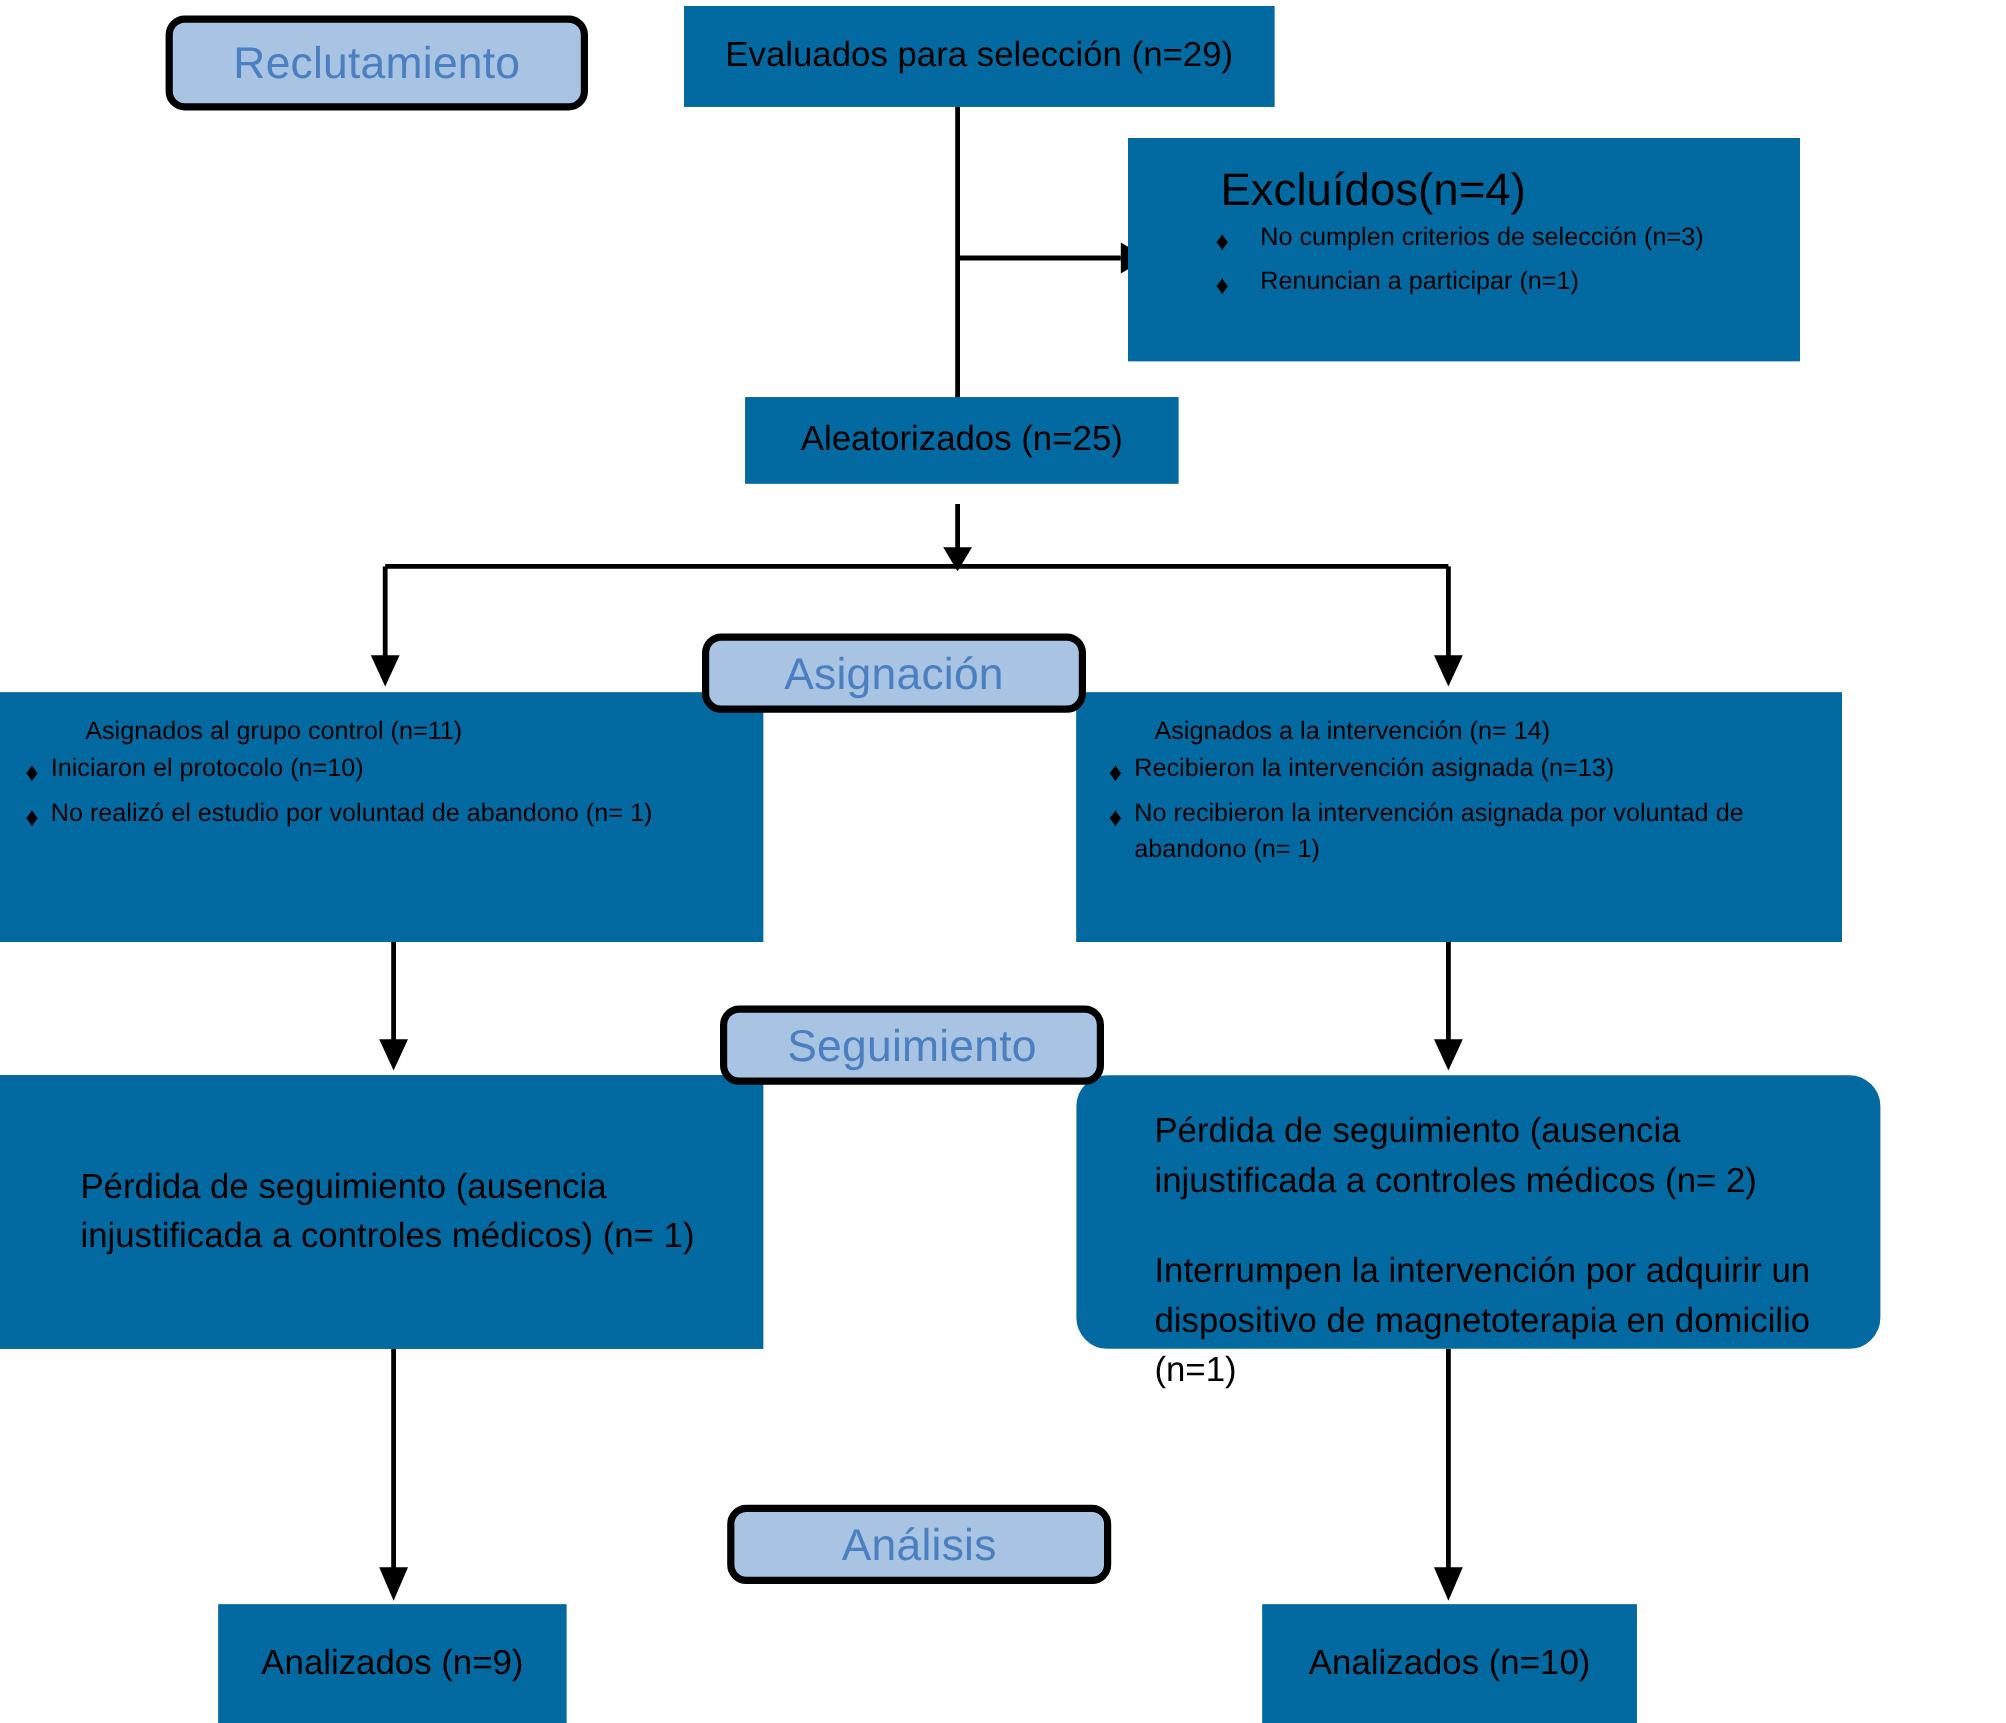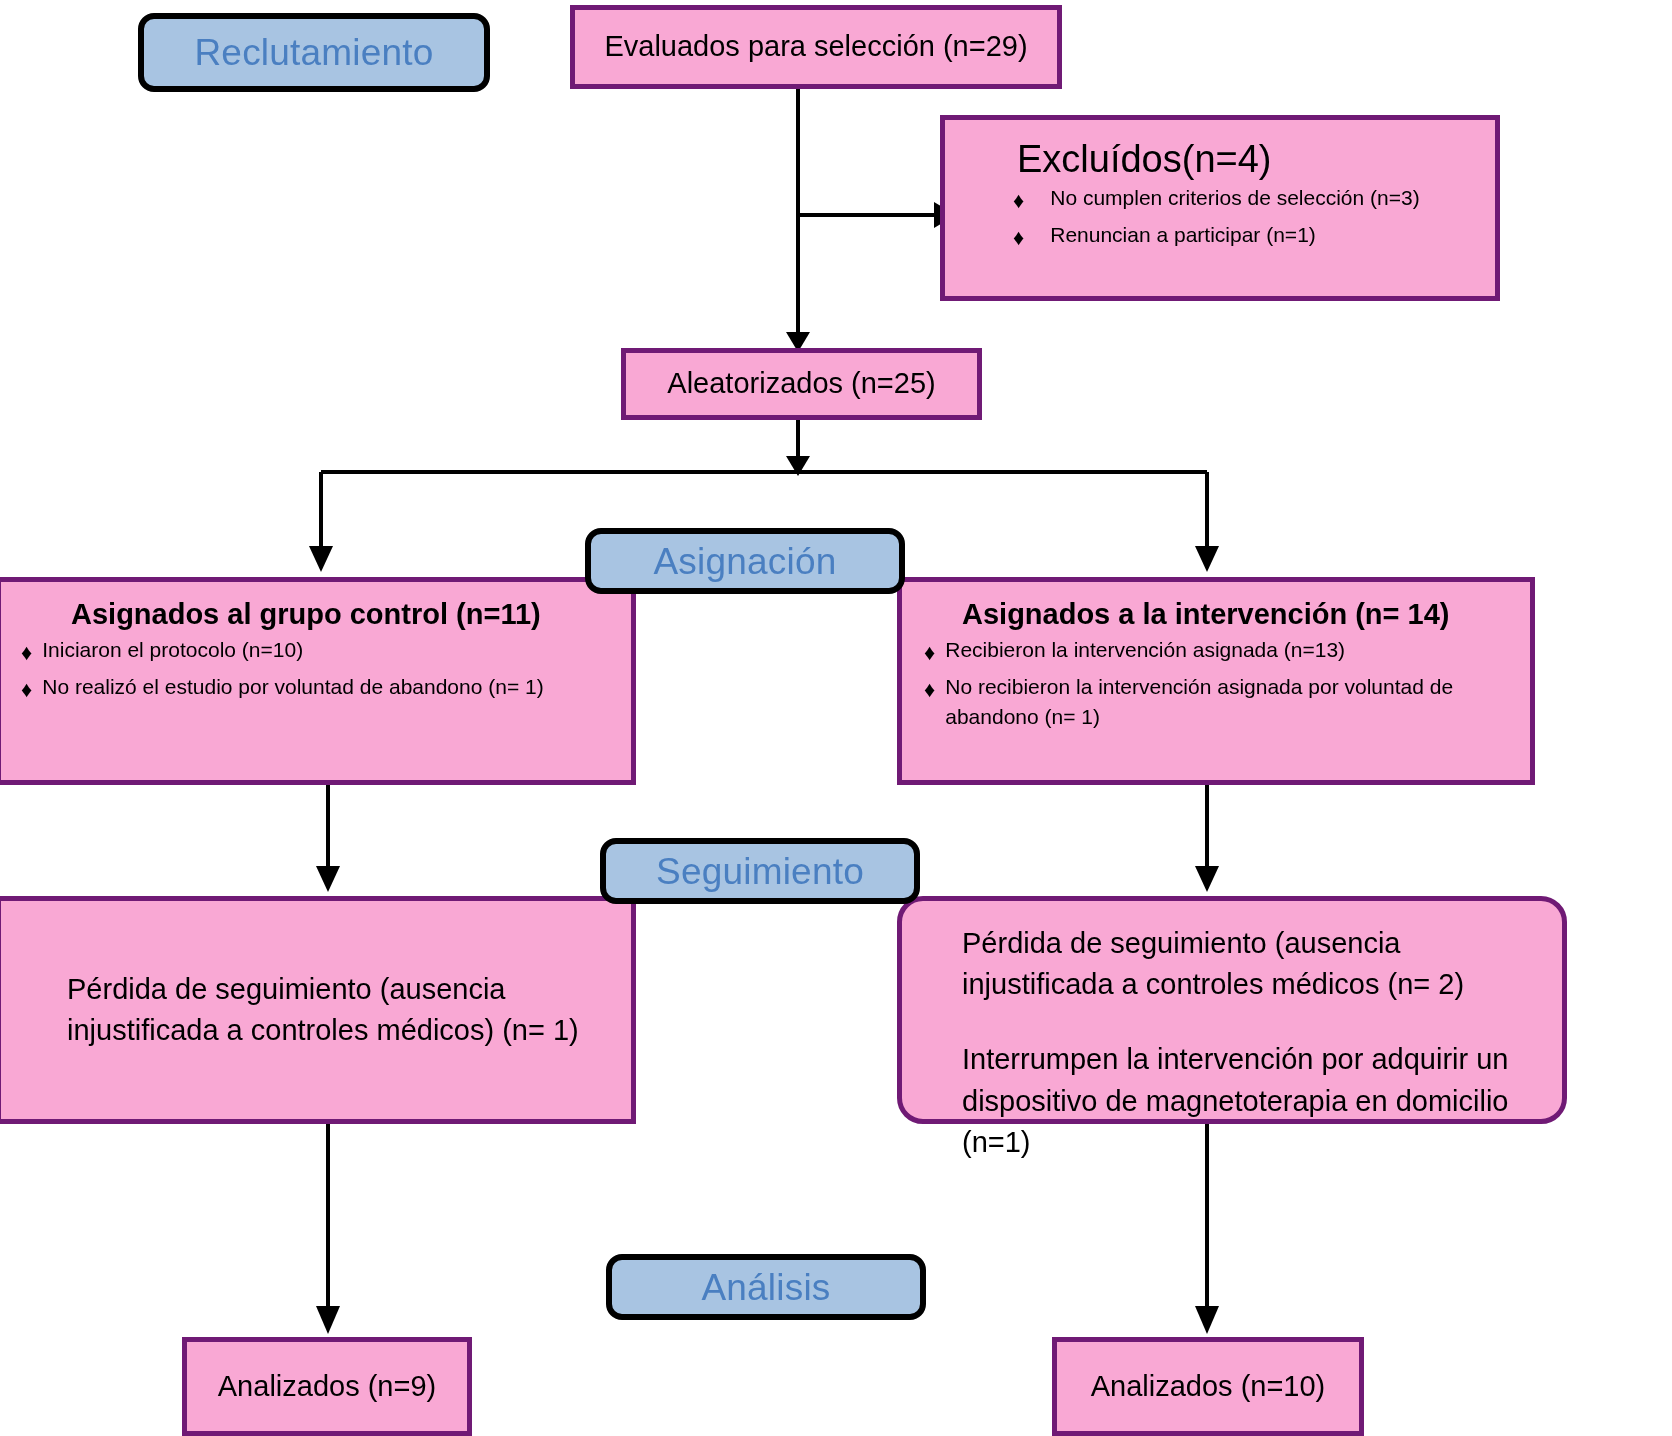--- a/index.html
+++ b/index.html
@@ -22,22 +22,22 @@
   svg.connectors {
     position: absolute;
     left: 0; top: 0;
     width: 1672px;
     height: 1436px;
     pointer-events: none;
     z-index: 1;
   }
   .node {
     position: absolute;
-    background: #f9a8d4;
-    border: 5px solid #701a75;
+    background: #0369a1;
+    border: 5px solid #0369a1;
     z-index: 2;
     display: flex;
     flex-direction: column;
     justify-content: center;
   }
   .node .line {
     font-size: 29px;
     color: #000000;
     line-height: 1.42;
     white-space: pre-wrap;
@@ -76,31 +76,31 @@
     color: #000;
   }
   
   #stage-reclutamiento { left: 138px; top: 13px;  width: 352px; height: 79px; }
   #stage-asignacion    { left: 585px; top: 528px; width: 320px; height: 66px; }
   #stage-seguimiento   { left: 600px; top: 838px; width: 320px; height: 66px; }
   #stage-analisis      { left: 606px; top: 1254px; width: 320px; height: 66px; }
 
   #node-screened  { left: 570px;  top: 5px;   width: 492px;  height: 84px; padding: 0 20px; }
   #node-excluded  { left: 940px;  top: 115px; width: 560px;  height: 186px; padding: 18px 26px 0 26px; justify-content: flex-start; }
-  #node-random    { left: 621px;  top: 348px; width: 361px;  height: 72px; padding: 0 16px; }
+  #node-random    { left: 621px;  top: 331px; width: 361px;  height: 72px; padding: 0 16px; }
   #node-alloc-l   { left: -4px;   top: 577px; width: 640px;  height: 208px; padding: 16px 24px 0 20px; justify-content: flex-start; }
   #node-alloc-r   { left: 897px;  top: 577px; width: 638px;  height: 208px; padding: 16px 24px 0 22px; justify-content: flex-start; }
   #node-follow-l  { left: -4px;   top: 896px; width: 640px;  height: 228px; padding: 0 24px 0 22px; }
   #node-follow-r  { left: 897px;  top: 896px; width: 670px;  height: 228px; padding: 22px 22px 0 22px; justify-content: flex-start; border-radius: 26px; }
   #node-anal-l    { left: 182px;  top: 1337px; width: 290px; height: 99px; padding: 0 14px; }
   #node-anal-r    { left: 1052px; top: 1337px; width: 312px; height: 99px; padding: 0 14px; }
 
   .excl-title { font-size: 38px; color:#000; margin: 0 0 2px 46px; }
   #node-excluded .bullet-glyph { margin-right: 26px; margin-left: 42px; }
-  #node-alloc-l .title, #node-alloc-r .title { font-size: 29px; margin-bottom: 4px; font-weight: bold; }
+  #node-alloc-l .title, #node-alloc-r .title { font-size: 21px; margin-bottom: 4px; }
   #node-alloc-l .title { margin-left: 50px; }
   #node-alloc-r .title { margin-left: 38px; }
   #node-alloc-l .bullet-glyph { margin-right: 10px; }
   #node-alloc-r .bullet-glyph { margin-right: 10px; }
   #node-follow-l .para { font-size: 29px; line-height: 1.42; margin-left: 44px; }
   #node-follow-r .para { font-size: 29px; line-height: 1.42; margin: 0 0 34px 38px; }
 </style>
 </head>
 <body>
 

